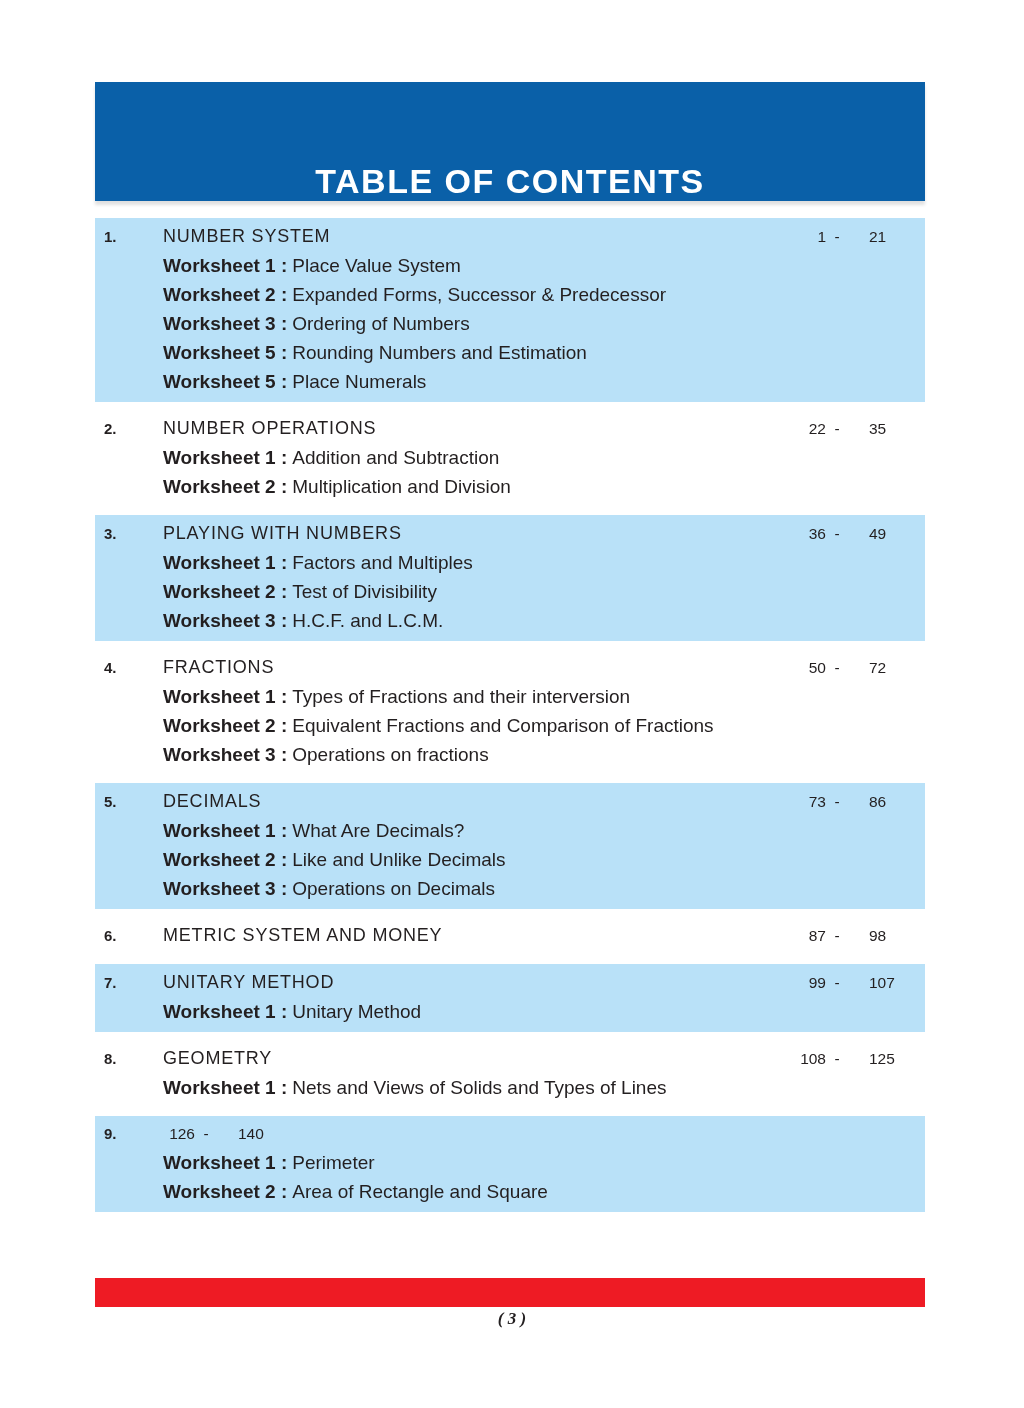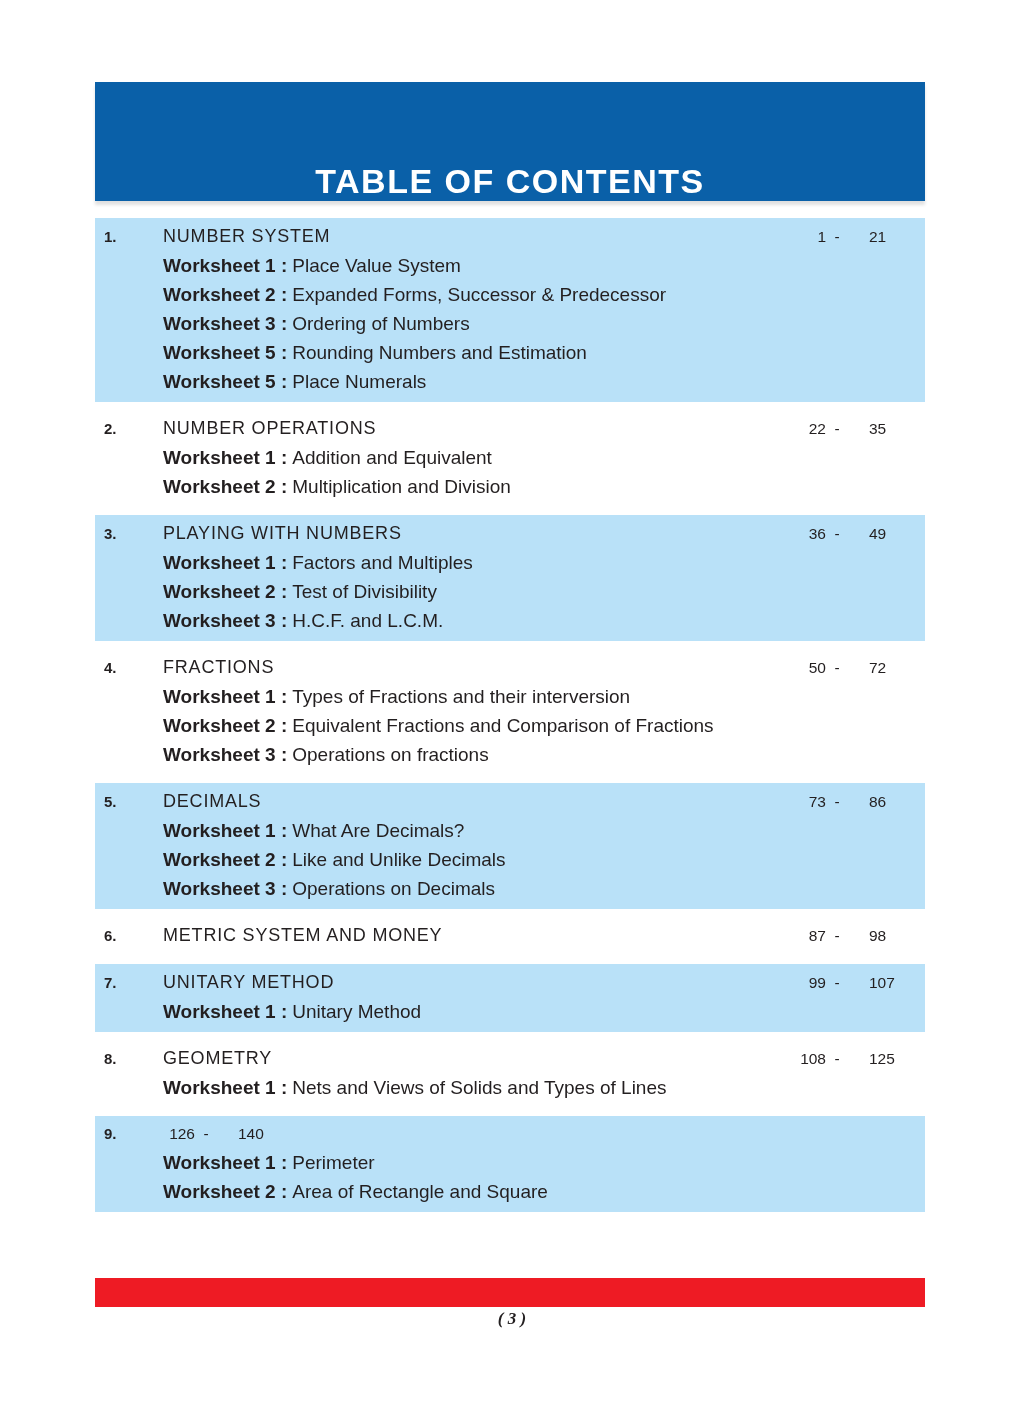--- a/index.html
+++ b/index.html
@@ -143,21 +143,21 @@
       <span class="sec-num">2.</span>
       <span class="sec-title">NUMBER OPERATIONS</span>
       <span class="sec-pages">
         <span class="start">22</span>
         <span class="dash">-</span>
         <span class="end">35</span>
       </span>
     </div>
     <div class="worksheets">
   <div class="worksheet">
-    <span class="ws-label">Worksheet 1 :</span><span class="ws-topic">Addition and Equivalent</span>
+    <span class="ws-label">Worksheet 1 :</span><span class="ws-topic">Addition and Subtraction</span>
   </div>
 
   <div class="worksheet">
     <span class="ws-label">Worksheet 2 :</span><span class="ws-topic">Multiplication and Division</span>
   </div>
 </div>
   </div>
 
   <div class="section highlight">
     <div class="section-head">

